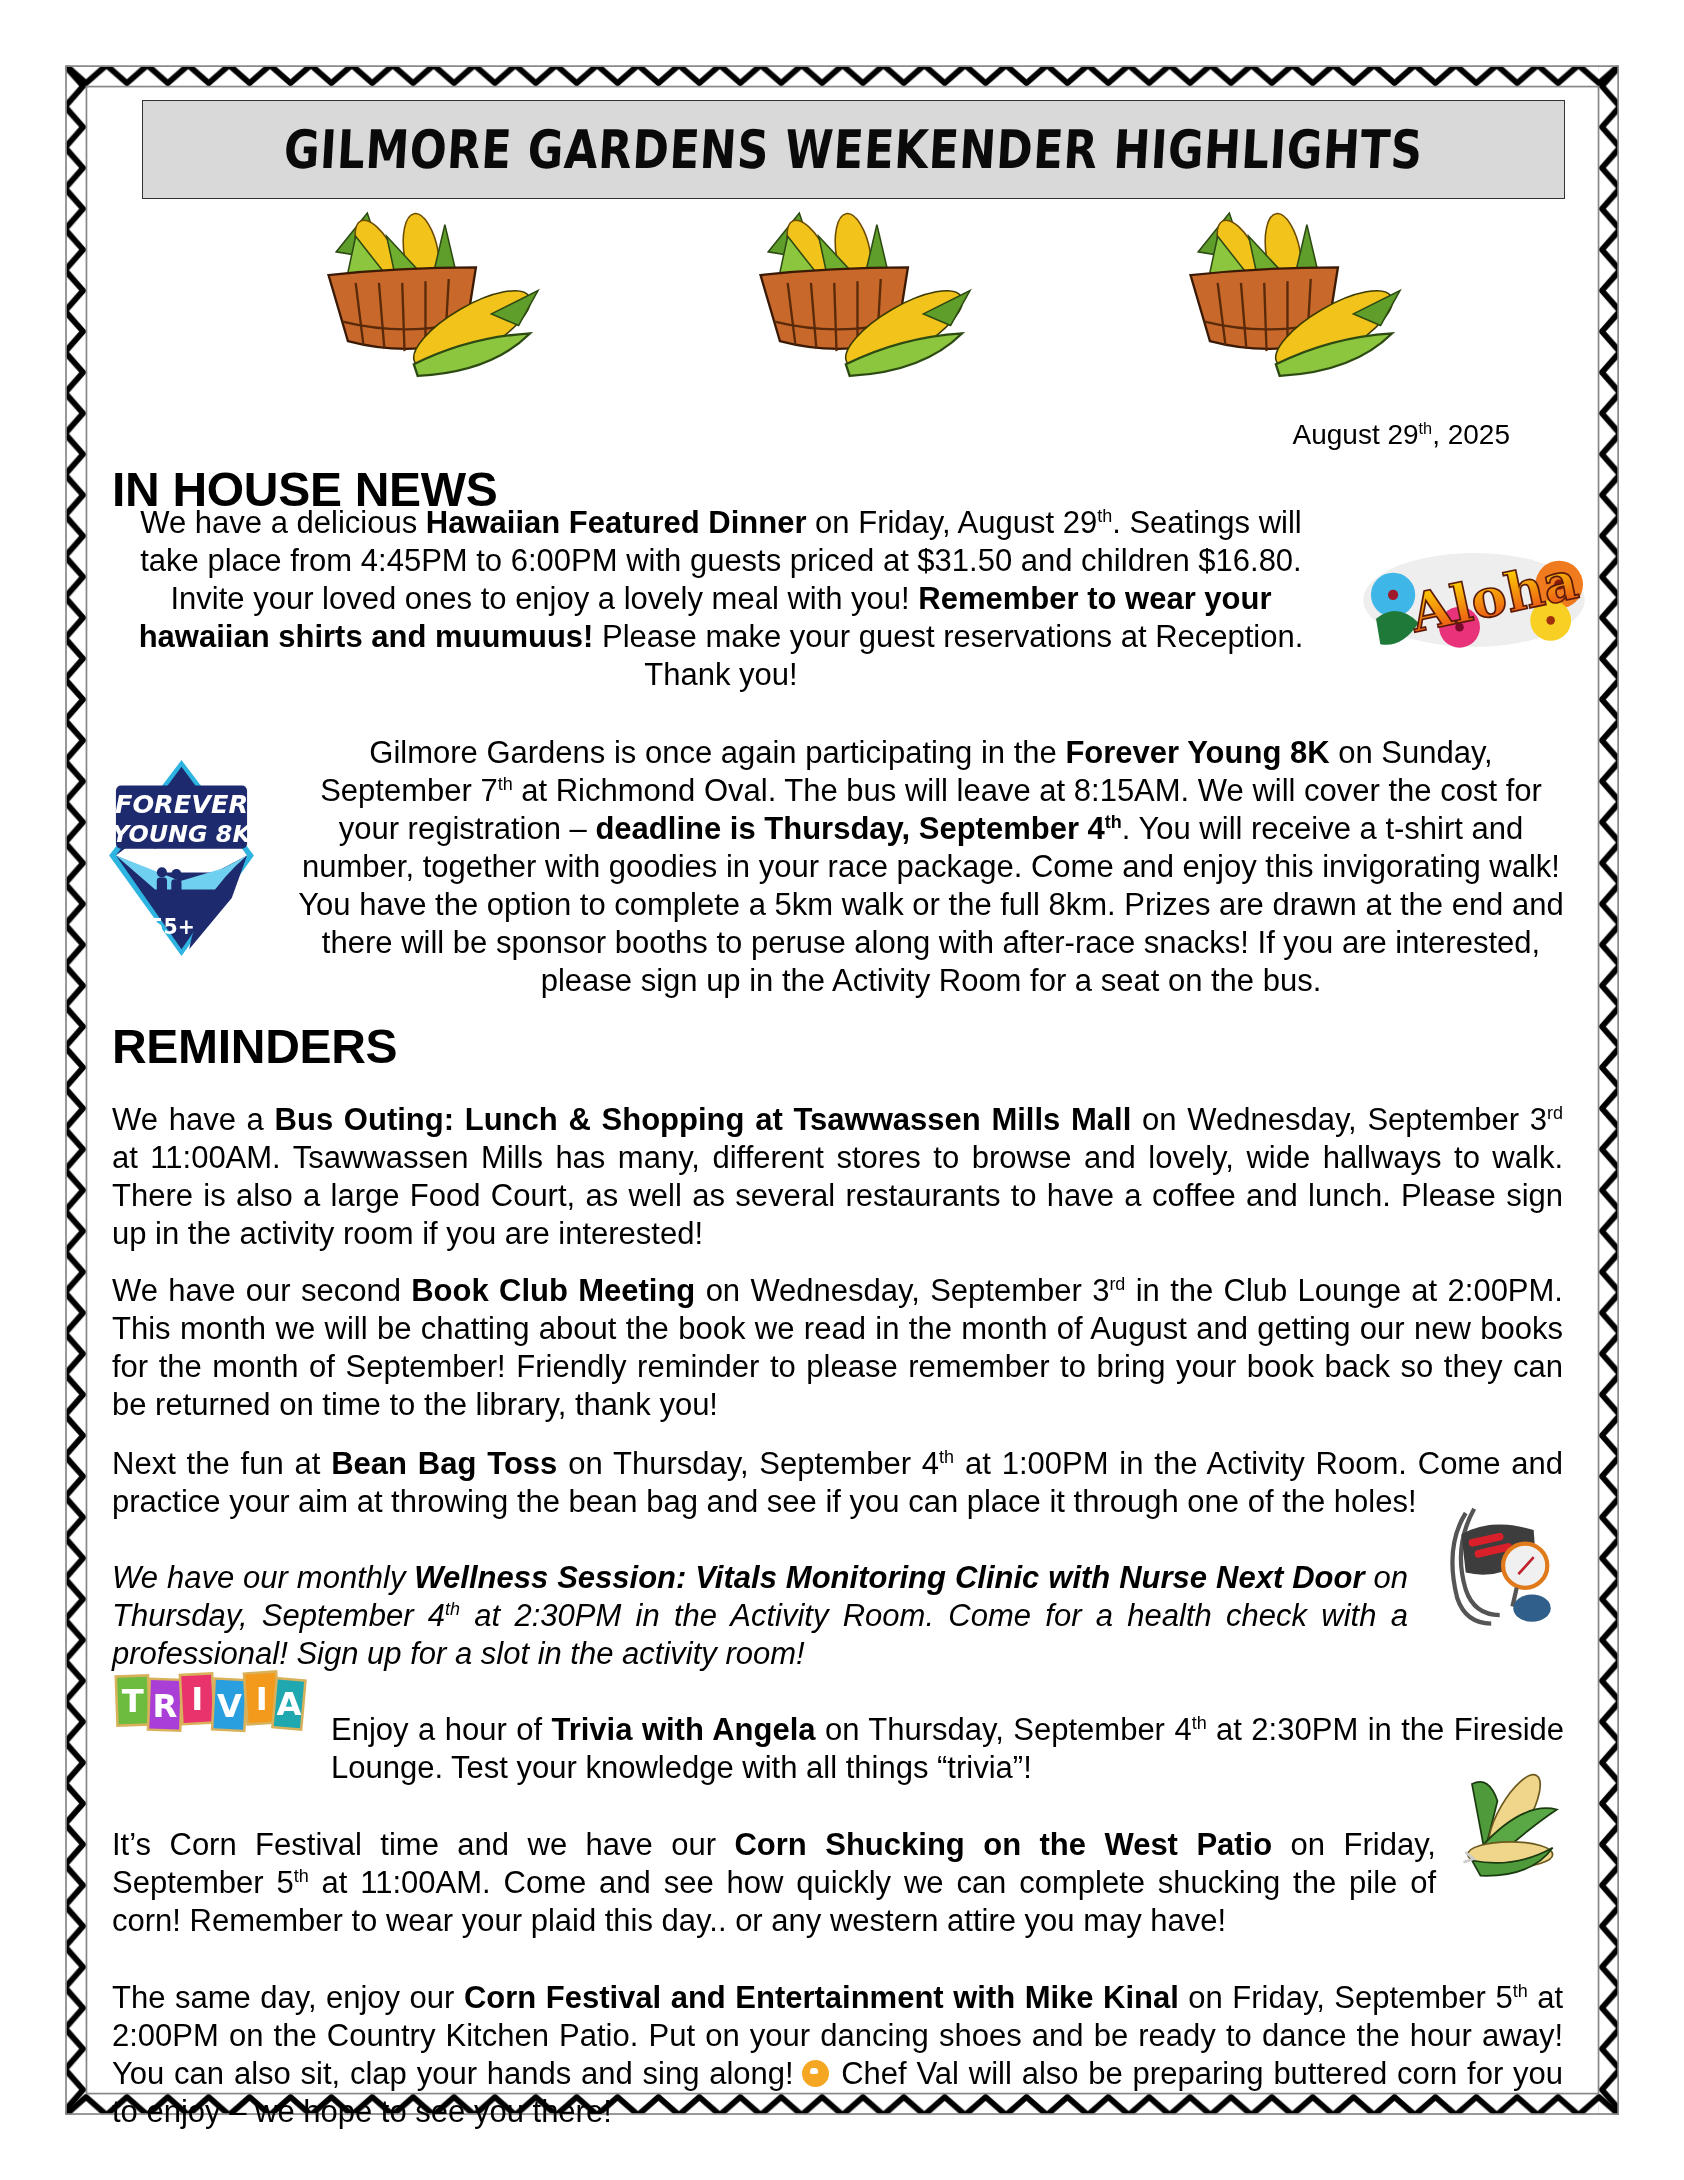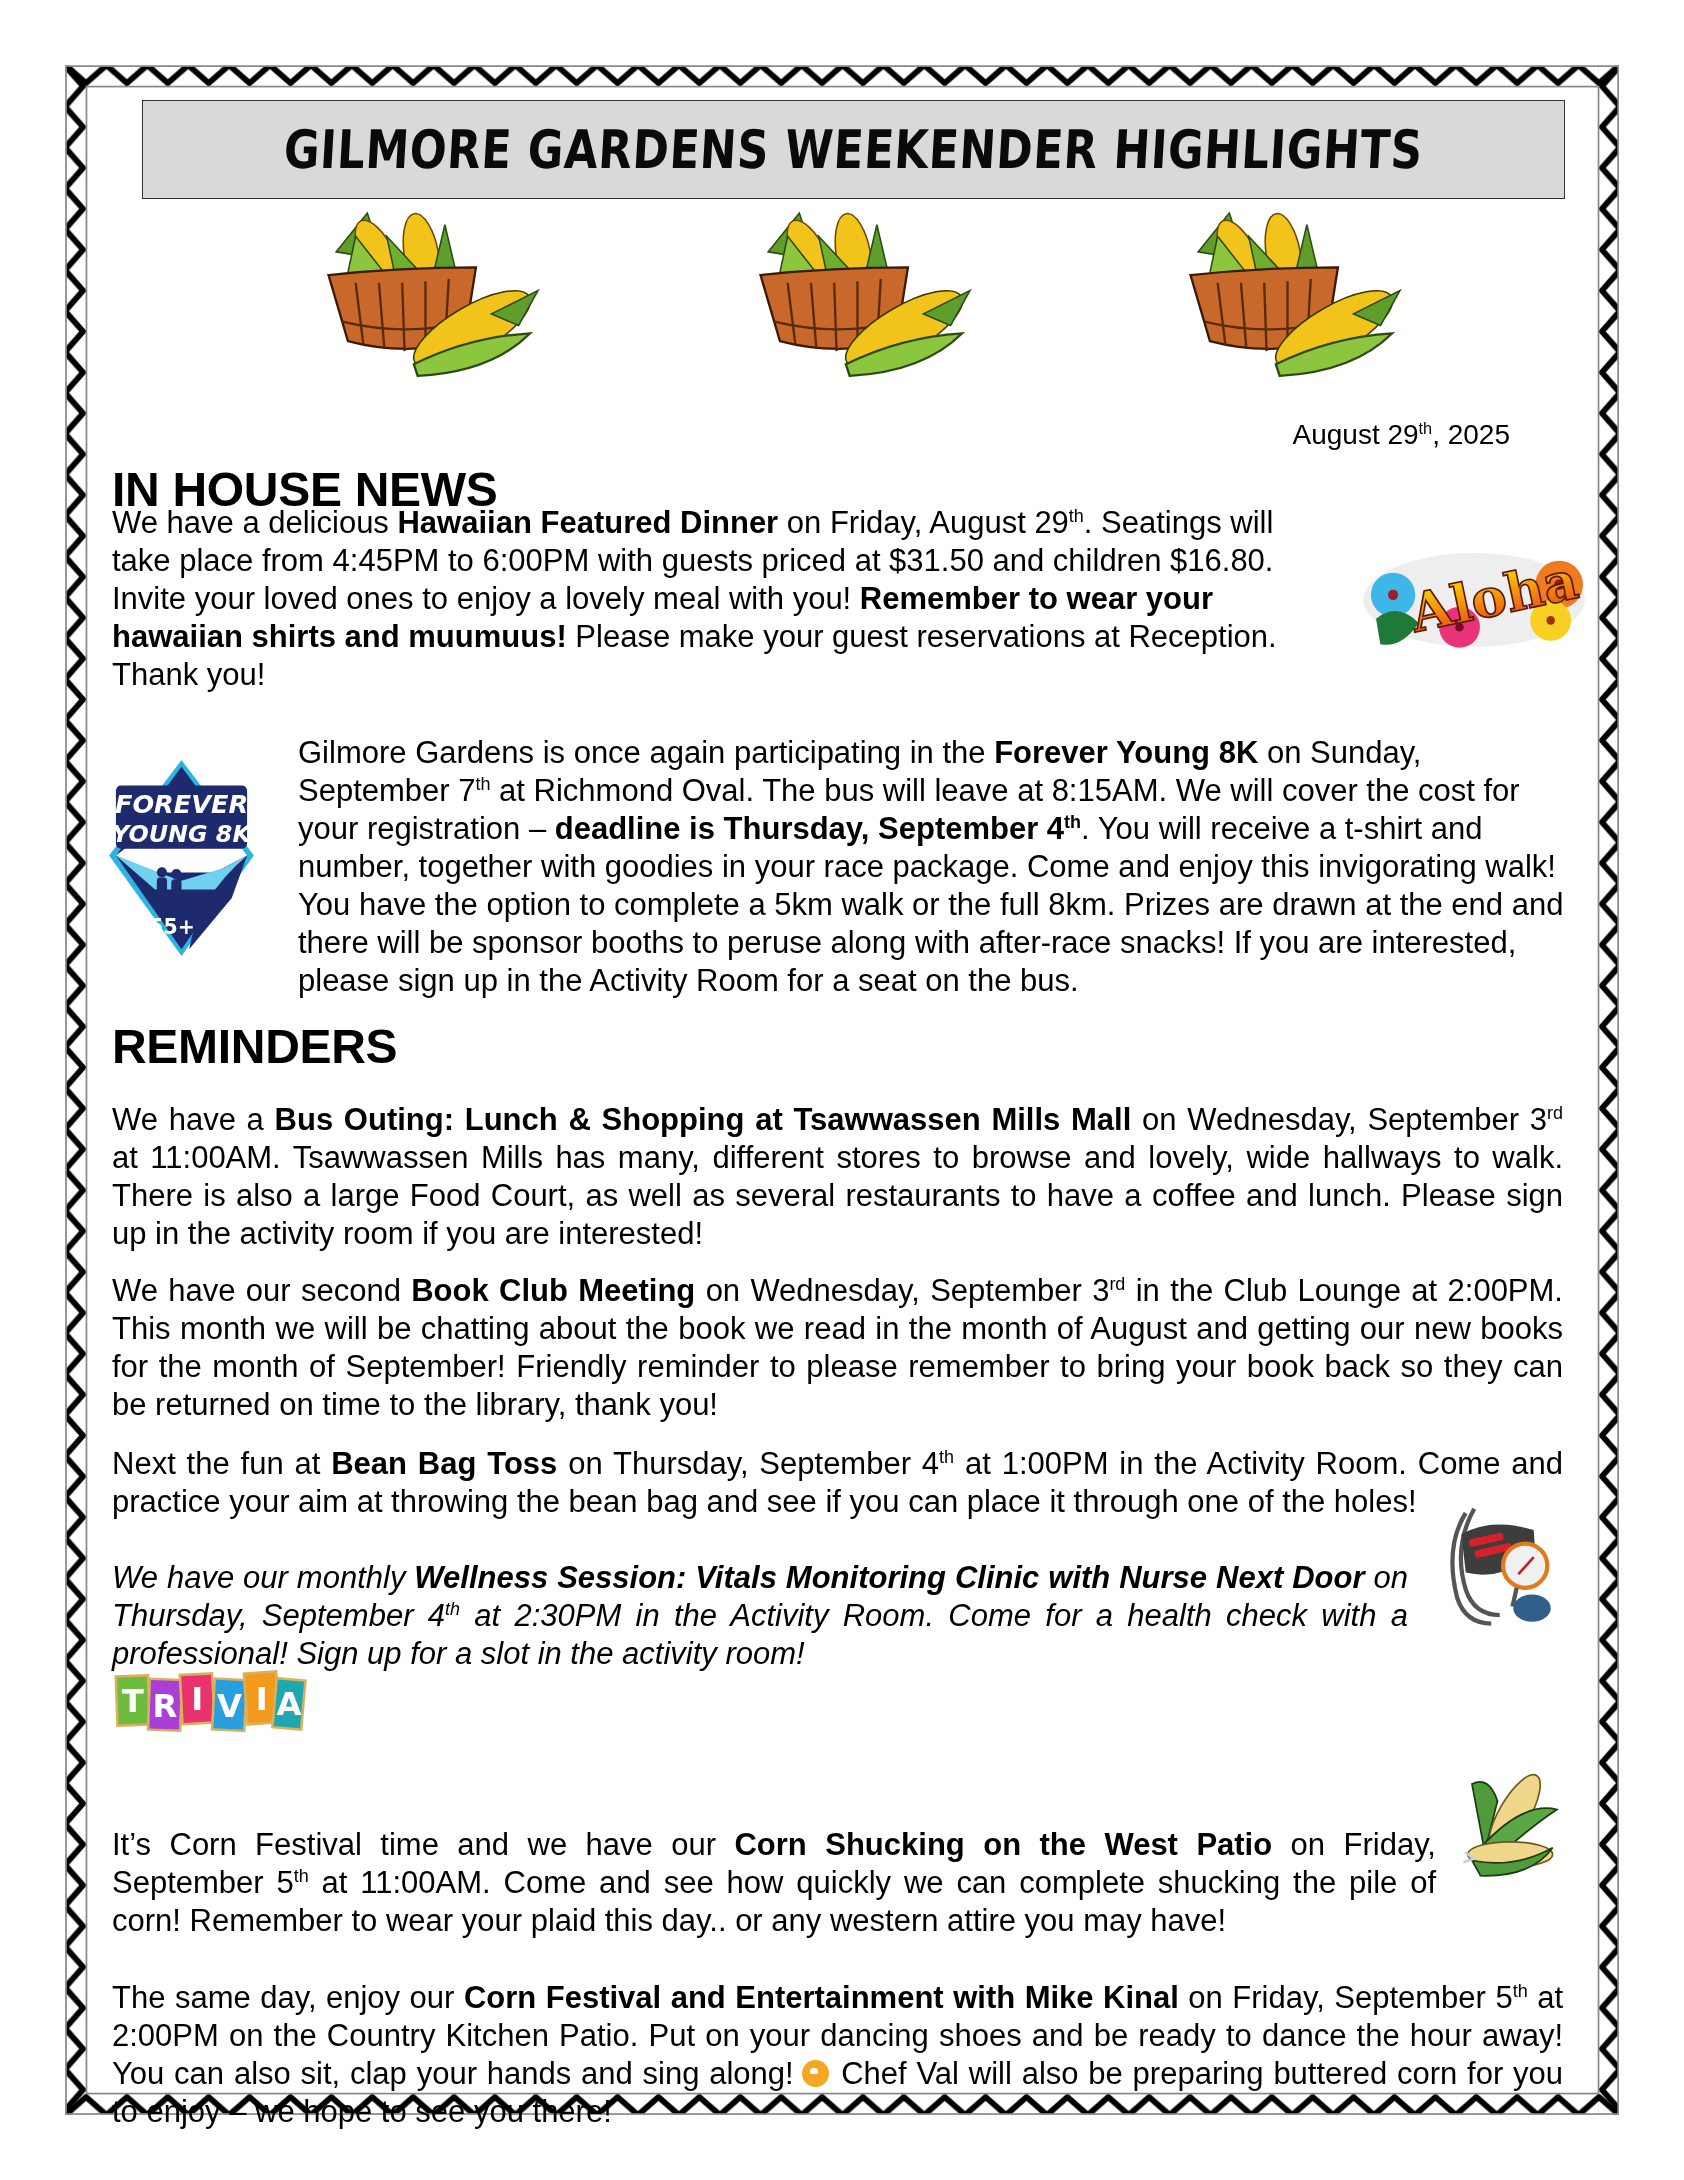--- a/index.html
+++ b/index.html
@@ -17,21 +17,21 @@
                 letter-spacing:0.9px; transform:scaleX(0.82) skewX(-4deg); white-space:nowrap;
                 color:#0a0a0a; }
 
   .basket { position:absolute; top:201px; width:256px; height:187px; }
 
   .date { position:absolute; right:175px; top:419px; font-size:28px; }
   .date sup, .body-text sup { font-size:0.58em; vertical-align:0.62em; line-height:0; }
 
   .heading { position:absolute; left:112px; font-size:48px; font-weight:bold; letter-spacing:-0.3px; }
 
-  .body-text { position:absolute; font-size:31px; line-height:38px; }
+  .body-text { position:absolute; font-size:31px; line-height:38px;text-align:center; }
   .body-text b { font-weight:bold; }
   .justify { text-align:justify; text-align-last:left;margin-top:39px; }
 
   .pic { position:absolute; }
   .emoji { display:inline-block; width:27px; height:27px; border-radius:50%; background:#f5a623;
            vertical-align:-3.4px; margin:0 12px 0 8.5px; position:relative; }
   .emoji::after { content:""; position:absolute; left:7.7px; top:7.7px; width:7.7px; height:6px;
                   background:#fff; border-radius:3.4px 3.4px 1.7px 1.7px; }
 </style>
 </head>
@@ -194,20 +194,21 @@
       <text x="99" y="54">I</text>
       <rect x="118" y="18" width="38" height="60" fill="#2a9fe0" stroke="#d9b15a" stroke-width="3" transform="rotate(3 137 48)"></rect>
       <text x="137" y="62">V</text>
       <rect x="156" y="10" width="38" height="60" fill="#f39a1c" stroke="#d9b15a" stroke-width="3" transform="rotate(-4 175 40)"></rect>
       <text x="175" y="54">I</text>
       <rect x="190" y="18" width="34" height="58" fill="#1fa8b0" stroke="#d9b15a" stroke-width="3" transform="rotate(5 207 47)"></rect>
       <text x="207" y="60">A</text>
     </g>
   </svg>
 
+  <div class="body-text justify" style="left:331px; top:1672px; width:1233px;"><span>Enjoy a hour of </span><b>Trivia with Angela</b><span> on Thursday, September 4</span><sup>th</sup><span> at 2:30PM in the Fireside Lounge. Test your knowledge with all things “trivia”!</span></div>
 
   <div class="body-text justify" style="left:112px; top:1787px; width:1324px;"><span>It’s Corn Festival time and we have our </span><b>Corn Shucking on the West Patio</b><span> on Friday, September 5</span><sup>th</sup><span> at 11:00AM. Come and see how quickly we can complete shucking the pile of corn! Remember to wear your plaid this day.. or any western attire you may have!</span></div>
 
   <svg class="pic" style="left:1455px; top:1767px;" width="107" height="119" viewBox="0 0 126 140">
     <path d="M20 20 Q40 10 50 40 L35 100 Z" fill="#4f9a3a" stroke="#1a3a10" stroke-width="2"></path>
     <ellipse cx="70" cy="55" rx="18" ry="52" transform="rotate(30 70 55)" fill="#f0d68a" stroke="#6a5a20" stroke-width="2"></ellipse>
     <path d="M30 95 Q80 40 120 50 Q90 70 50 105 Z" fill="#5aa845" stroke="#1a3a10" stroke-width="2"></path>
     <ellipse cx="65" cy="103" rx="50" ry="15" fill="#f0d68a" stroke="#6a5a20" stroke-width="2"></ellipse>
     <path d="M20 110 Q70 120 115 95 Q90 130 30 128 Z" fill="#4f9a3a" stroke="#1a3a10" stroke-width="2"></path>
     <path d="M12 100 L22 108 L10 112" fill="none" stroke="#ccc" stroke-width="3"></path>

